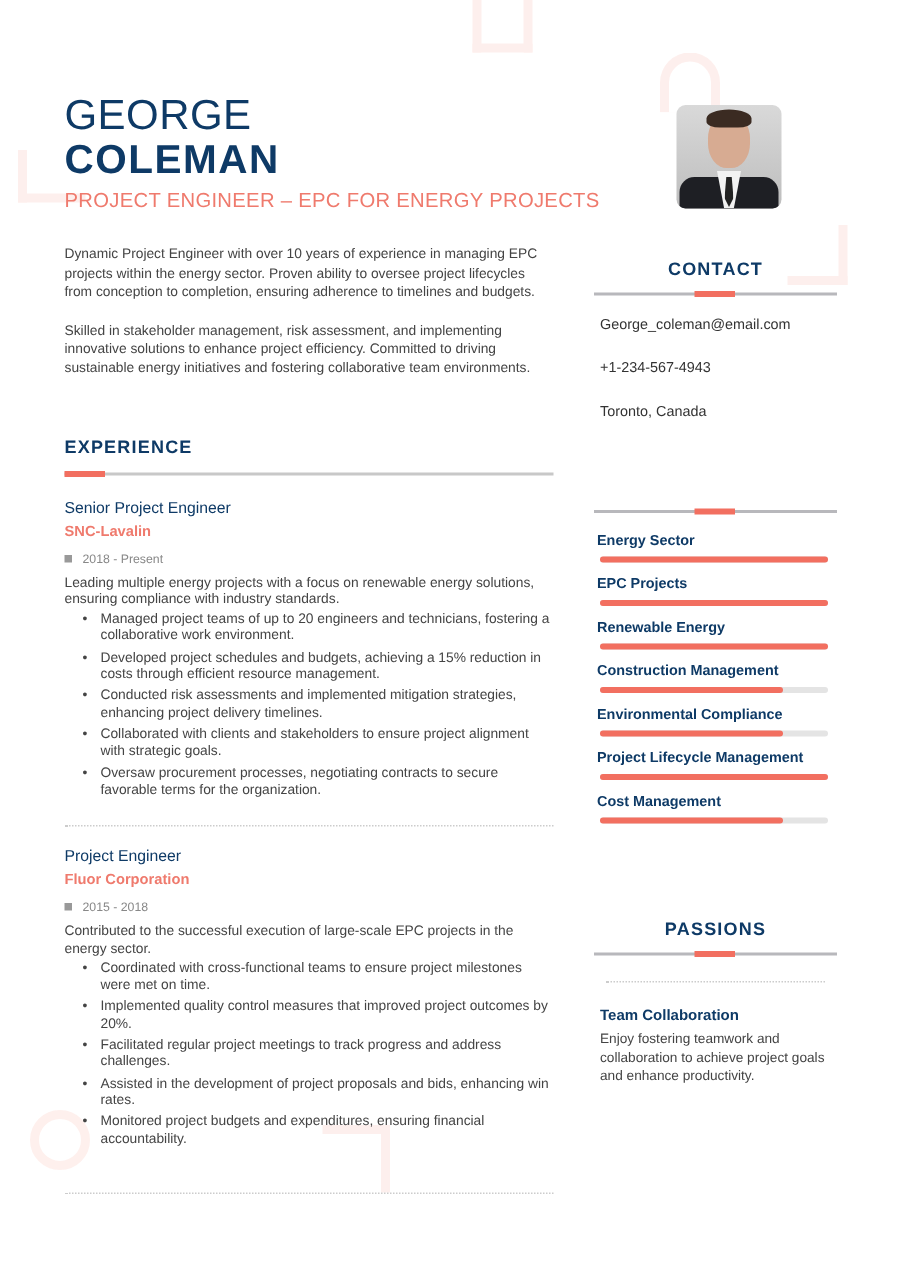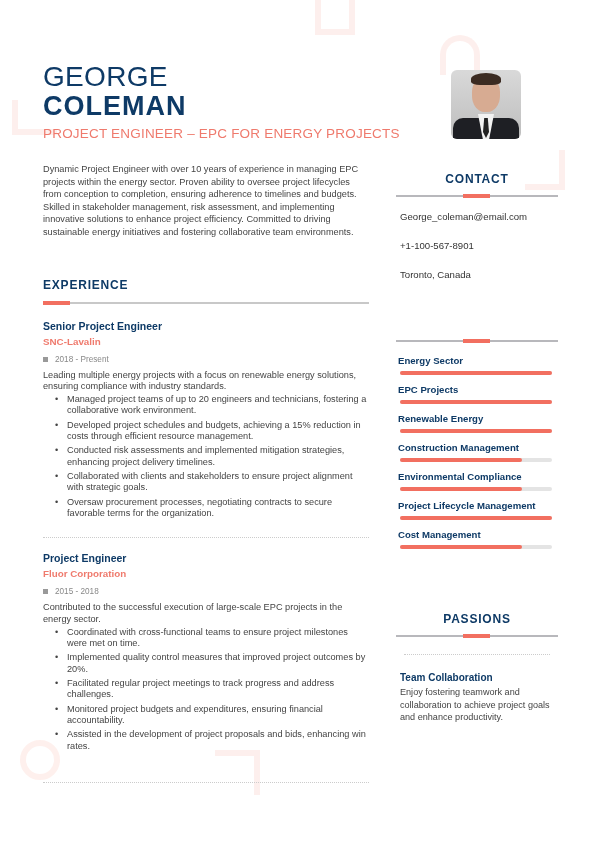--- a/index.html
+++ b/index.html
@@ -7,30 +7,30 @@
   body { position: relative; font-family: "Liberation Sans", "DejaVu Sans", sans-serif; color: #333; }
 
   .deco { position: absolute; border-color: #fde9e6; border-style: solid; pointer-events: none; opacity: 0.7; }
 
   .left { position: absolute; left: 43px; top: 64px; width: 327px; }
   .first-name { font-size: 28px; color: #0e3a66; letter-spacing: 0.3px; line-height: 26px; }
   .last-name { font-size: 27px; font-weight: bold; color: #0e3a66; letter-spacing: 1px; line-height: 32px; }
   .role { font-size: 13.5px; color: #ef7a6d; margin-top: 4px; letter-spacing: 0.2px; white-space: nowrap; }
 
   .summary { margin-top: 22px; font-size: 9.2px; line-height: 12.6px; color: #444; }
-  .summary p + p { }
+  .summary p + p { margin-top: 13px; }
 
   .sec-title { font-size: 12px; font-weight: bold; color: #0e3a66; letter-spacing: 0.8px; }
   .exp-title { margin-top: 39px; }
   .exp-rule { position: relative; height: 2px; background: #c8c8c8; margin-top: 10px; width: 326px; }
   .exp-rule .accent { position: absolute; left: 0; top: -1px; width: 27px; height: 4px; background: #f26f60; }
 
   .job { margin-top: 16px; }
   .job + .dots + .job { margin-top: 14px; }
-  .job-title { font-size: 10.5px; font-weight: bold; color: #0e3a66; }
+  .job-title { font-size: 10.5px; font-weight: normal; color: #0e3a66; }
   .company { font-size: 9.8px; font-weight: bold; color: #ef7a6d; margin-top: 4px; }
   .dates { font-size: 8.2px; color: #888; margin-top: 8px; display: flex; align-items: center; }
   .cal-icon { width: 5px; height: 5px; background: #999; margin-right: 7px; display: inline-block; }
   .job-desc { font-size: 9.2px; line-height: 11.7px; color: #444; margin-top: 6px; }
   .bullets { list-style: none; margin-left: 12px; margin-top: 1px; }
   .bullets li { position: relative; padding-left: 12px; font-size: 9.2px; line-height: 11.2px; color: #444; margin-bottom: 3.3px; }
   .bullets li::before { content: "\2022"; position: absolute; left: 0; top: 0; color: #444; }
 
   .dots { border-top: 1px dotted #ccc; width: 326px; margin-top: 18px; }
   .dots.last { margin-top: 30px; }
@@ -114,43 +114,43 @@
     <div class="company">Fluor Corporation</div>
     <div class="dates">
       <span class="cal-icon"></span>
       <span>2015 - 2018</span>
     </div>
     <div class="job-desc">Contributed to the successful execution of large-scale EPC projects in the energy sector.</div>
     <ul class="bullets">
       <li>Coordinated with cross-functional teams to ensure project milestones were met on time.</li>
       <li>Implemented quality control measures that improved project outcomes by 20%.</li>
       <li>Facilitated regular project meetings to track progress and address challenges.</li>
+      <li>Assisted in the development of project proposals and bids, enhancing win rates.</li>
       <li>Monitored project budgets and expenditures, ensuring financial accountability.</li>
-      <li>Assisted in the development of project proposals and bids, enhancing win rates.</li>
     </ul>
   </div>
 
   <div class="dots last"></div>
 </div>
 
 <div class="photo">
   <div class="suit"></div>
   <div class="shirt"></div>
   <div class="tie"></div>
   <div class="head"></div>
   <div class="hair"></div>
 </div>
 
 <div class="r-sec contact">
   <div class="r-title">CONTACT</div>
   <div class="r-rule">
       <div class="accent"></div>
     </div>
   <div class="contact-item first">George_coleman@email.com</div>
-  <div class="contact-item">+1-100-567-8901</div>
+  <div class="contact-item">+1-234-567-4943</div>
   <div class="contact-item">Toronto, Canada</div>
 </div>
 
 <div class="r-sec expertise">
   <div class="r-rule">
       <div class="accent"></div>
     </div>
   <div id="skills">
       <div class="skill first">
         <div class="skill-name">Energy Sector</div>

